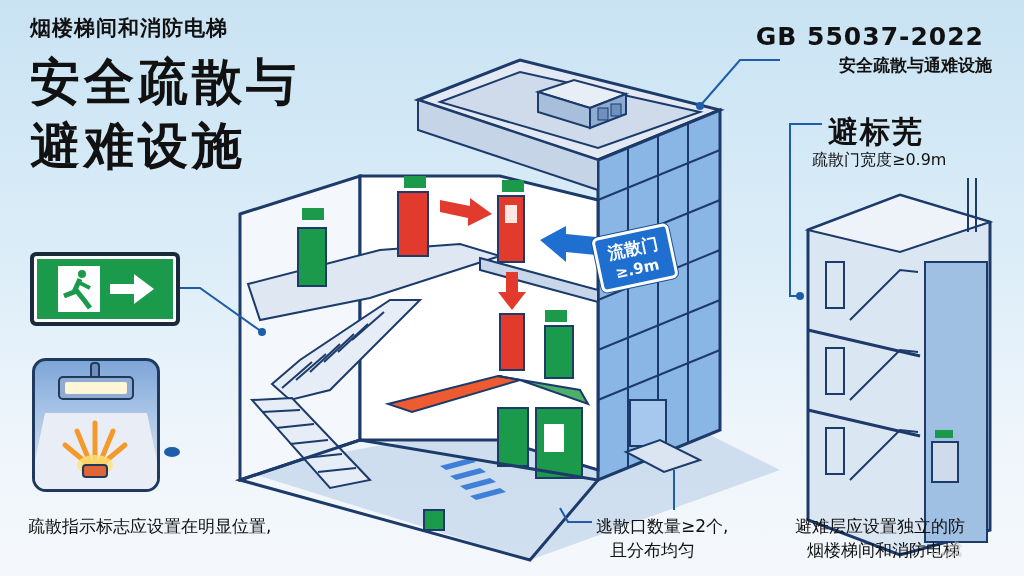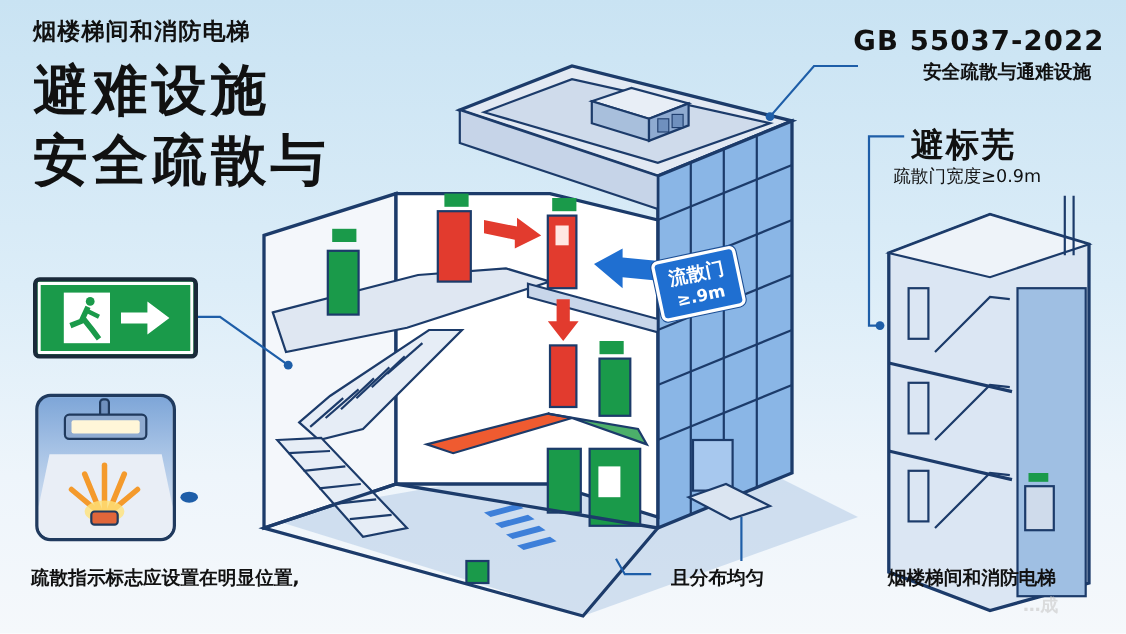--- a/index.html
+++ b/index.html
@@ -6,25 +6,25 @@
   html, body { width: 1024px; height: 576px; overflow: hidden; }
   body {
     font-family: "DejaVu Sans", "Liberation Sans", sans-serif;
     background: linear-gradient(180deg, #c9e3f3 0%, #dcedf8 45%, #eef5fb 75%, #f5f8fb 100%);
     position: relative;
     color: #111;
   }
   .abs { position: absolute; }
   .title-sub { left: 30px; top: 14px; font-size: 21px; font-weight: bold; letter-spacing: 1px; }
   .title-main { left: 30px; top: 50px; font-size: 50px; font-weight: bold; line-height: 64px; letter-spacing: 4px; }
-  .std-code { right: 20px; top: 22px; font-size: 25px; font-weight: bold; letter-spacing: 1px; text-align: right; }
+  .std-code { right: 40px; top: 22px; font-size: 25px; font-weight: bold; letter-spacing: 1px; text-align: right; }
   .std-title { right: 32px; top: 54px; font-size: 17px; font-weight: bold; text-align: right; }
   .refuge-title { left: 828px; top: 112px; font-size: 30px; font-weight: bold; letter-spacing: 2px; }
   .refuge-note { left: 812px; top: 150px; font-size: 16px; font-weight: normal; }
-  .cap { font-size: 17px; font-weight: bold; line-height: 24px; }
+  .cap { font-size: 17px; font-weight: normal; line-height: 24px; }
   .cap-left { left: 28px; top: 514px; }
   .cap-mid { left: 596px; top: 514px; }
   .cap-right { left: 795px; top: 514px; }
   .leader { stroke: #1e5ea8; stroke-width: 2; fill: none; }
   .exit-sign {
     left: 30px; top: 252px; width: 150px; height: 74px;
     background: #1a9a4a; border: 4px solid #1a2a3a; border-radius: 6px;
     box-shadow: inset 0 0 0 3px #fff;
   }
   .light-panel {
@@ -44,22 +44,22 @@
     transform: rotate(-12deg);
   }
   .exit-callout .l1 { font-size: 17px; margin-top: 4px; display:block; }
   .exit-callout .l2 { font-size: 15px; display:block; }
 </style>
 </head>
 <body>
 
 <div class="abs title-sub">烟楼梯间和消防电梯</div>
 <div class="abs title-main">
+  <div>安全疏散与</div>
   <div>避难设施</div>
-  <div>安全疏散与</div>
 </div>
 
 <div class="abs std-code">GB 55037-2022</div>
 <div class="abs std-title">安全疏散与通难设施</div>
 
 <div class="abs refuge-title">避标芜</div>
 <div class="abs refuge-note">疏散门宽度≥0.9m</div>
 
 <svg class="abs" style="left:0;top:0" width="1024" height="576">
 
@@ -220,19 +220,21 @@
 
 <div class="abs exit-callout">
   <span class="l1">流散门</span>
   <span class="l2">≥.9m</span>
 </div>
 
 <div class="abs cap cap-left">
   <div>疏散指示标志应设置在明显位置,</div>
 </div>
 <div class="abs cap cap-mid">
+  <div>逃散口数量≥2个,</div>
   <div style="padding-left:14px">且分布均匀</div>
 </div>
 <div class="abs cap cap-right">
+  <div>避难层应设置独立的防</div>
   <div style="padding-left:12px">烟楼梯间和消防电梯</div>
 </div>
 
 <div class="abs watermark">…成</div>
 
 </body></html>

